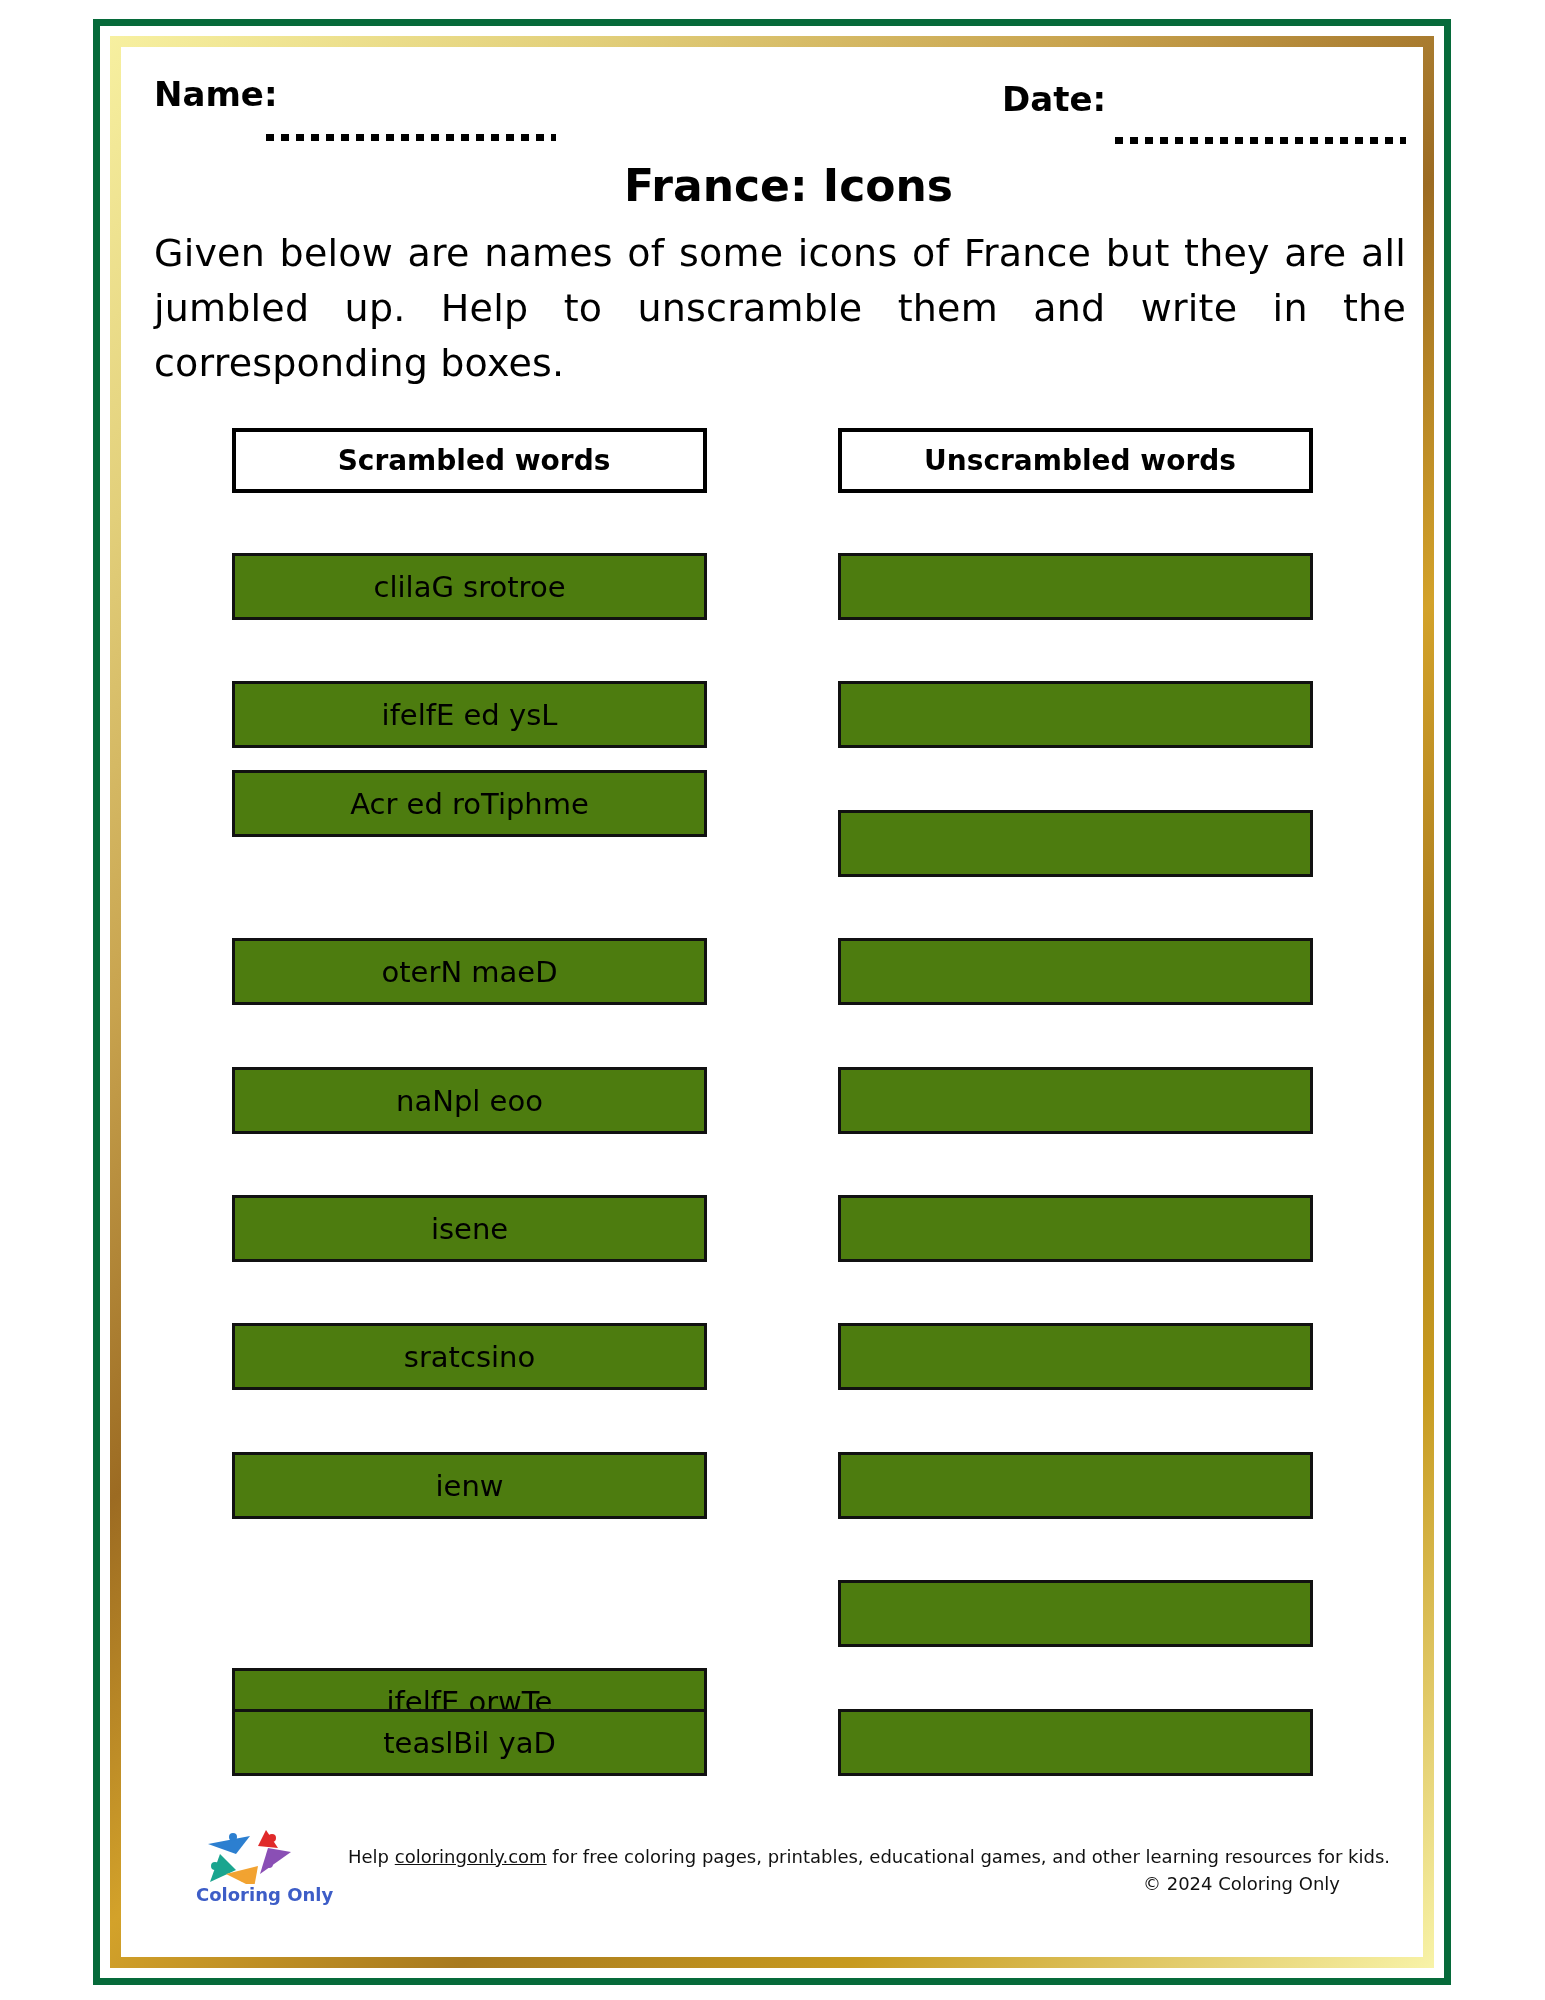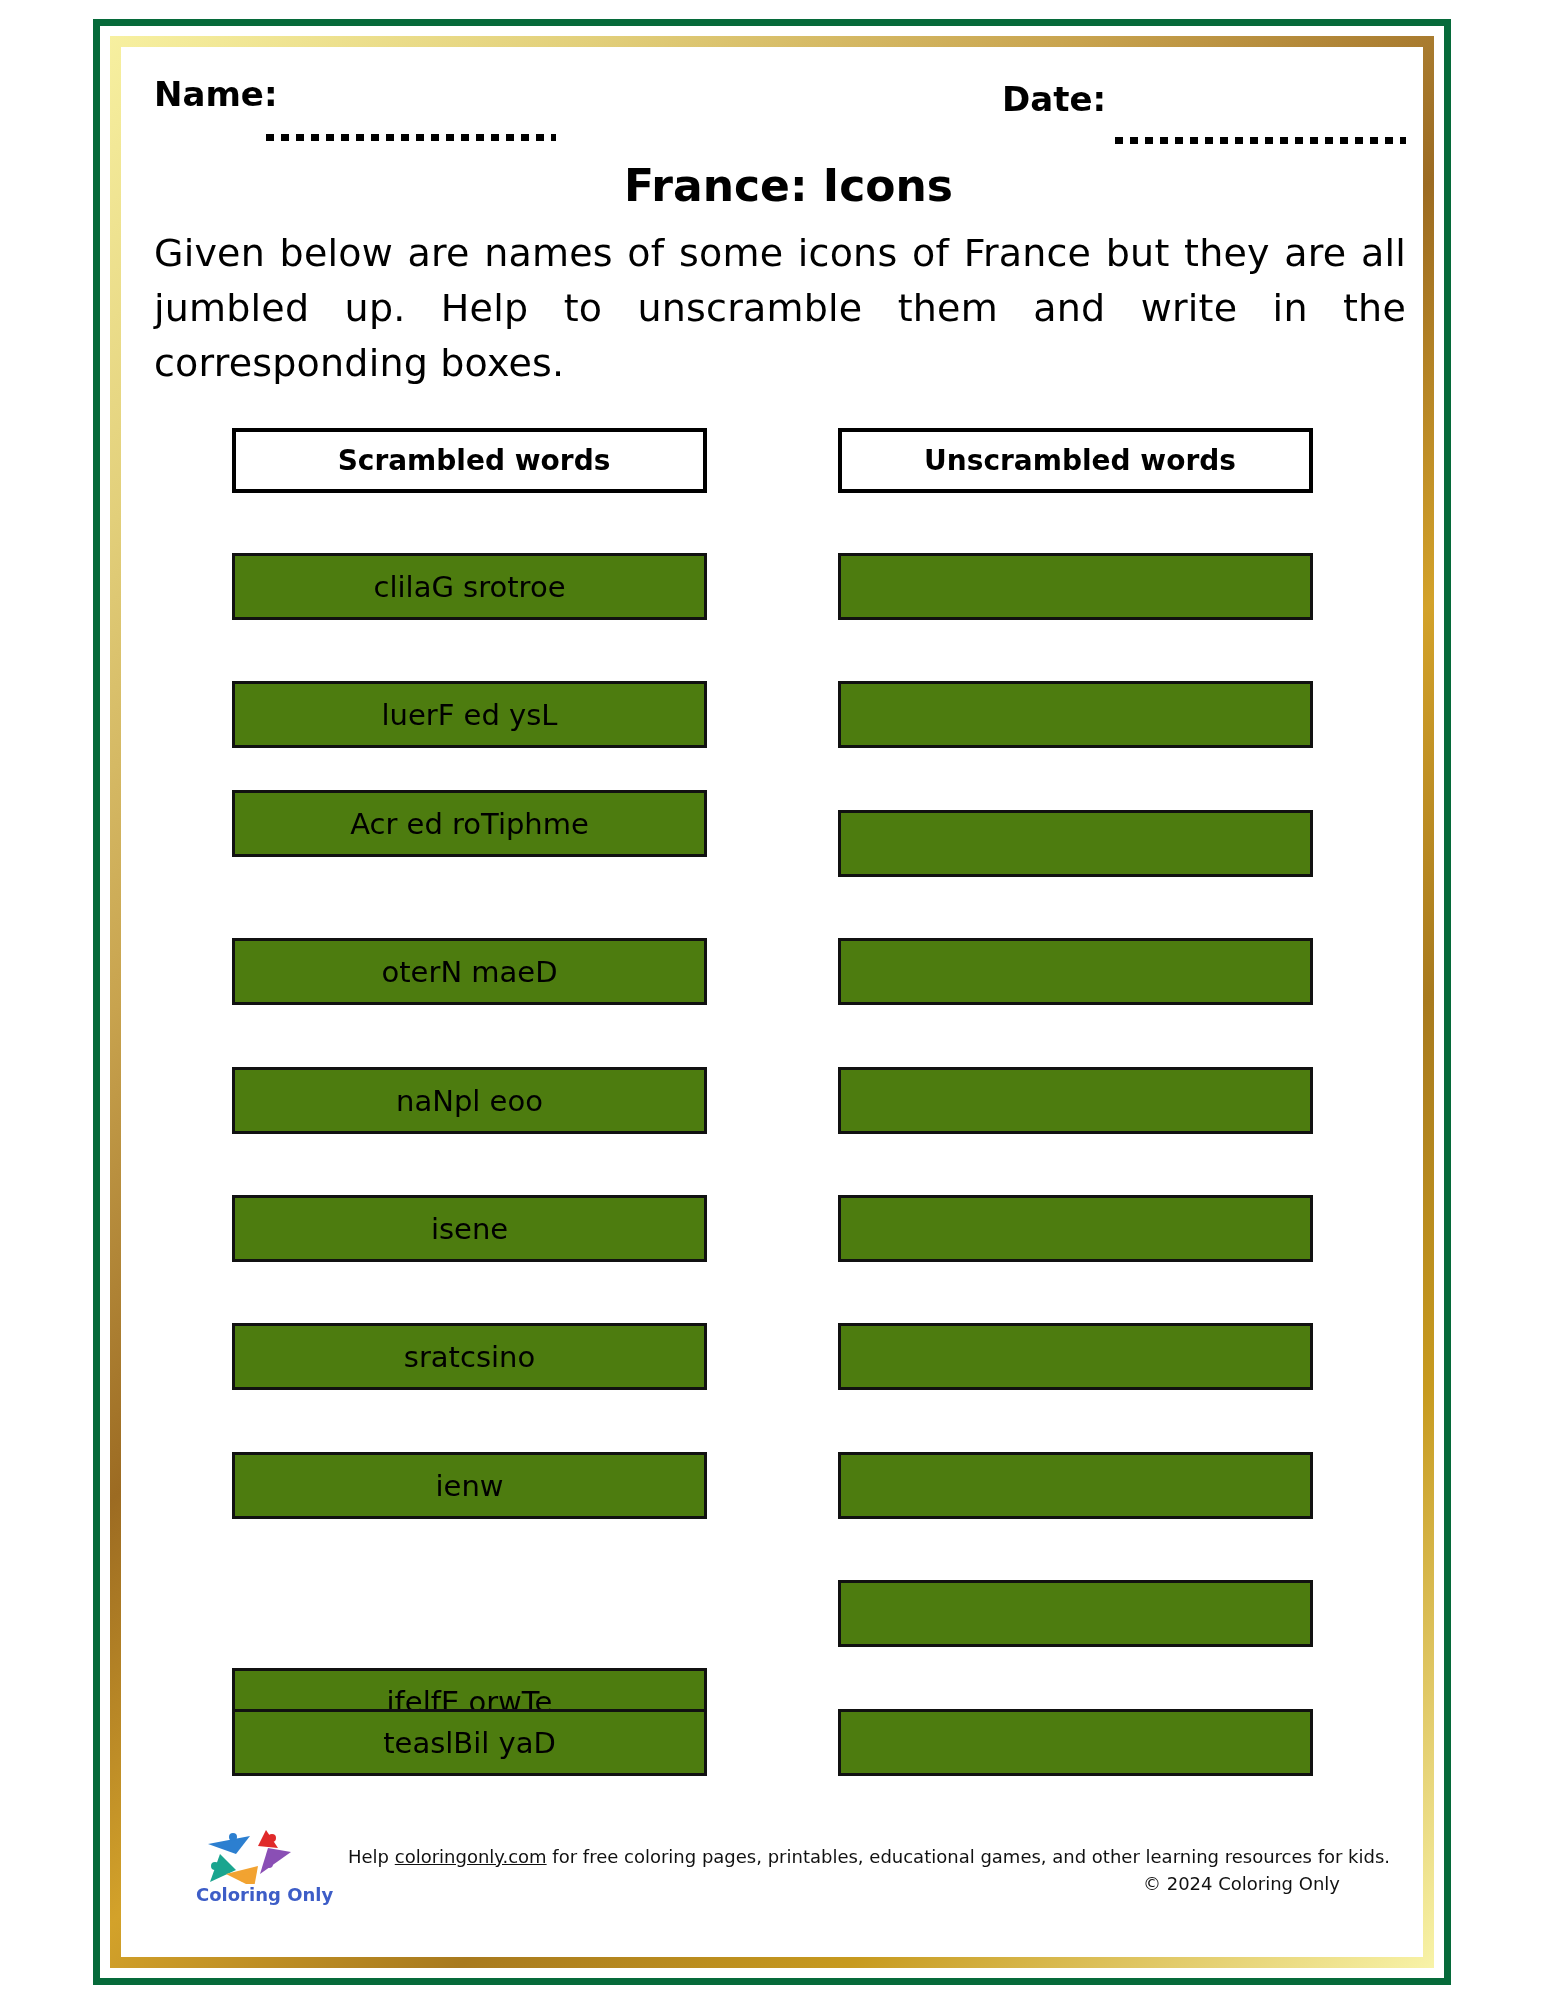--- a/index.html
+++ b/index.html
@@ -53,26 +53,26 @@
 </div>
 
 <div id="rows">
     <div class="row-box" style="left: 232px; top: 553px;">
       <span>clilaG srotroe</span>
     </div>
     <div class="row-box answer" style="left: 838px; top: 553px;">
       <span></span>
     </div>
     <div class="row-box" style="left: 232px; top: 681px;">
-      <span>luerF ed ysL</span>
+      <span>ifelfE ed ysL</span>
     </div>
     <div class="row-box answer" style="left: 838px; top: 681px;">
       <span></span>
     </div>
-    <div class="row-box" style="left: 232px; top: 790px;">
+    <div class="row-box" style="left: 232px; top: 770px;">
       <span>Acr ed roTiphme</span>
     </div>
     <div class="row-box answer" style="left: 838px; top: 810px;">
       <span></span>
     </div>
     <div class="row-box" style="left: 232px; top: 938px;">
       <span>oterN maeD</span>
     </div>
     <div class="row-box answer" style="left: 838px; top: 938px;">
       <span></span>

